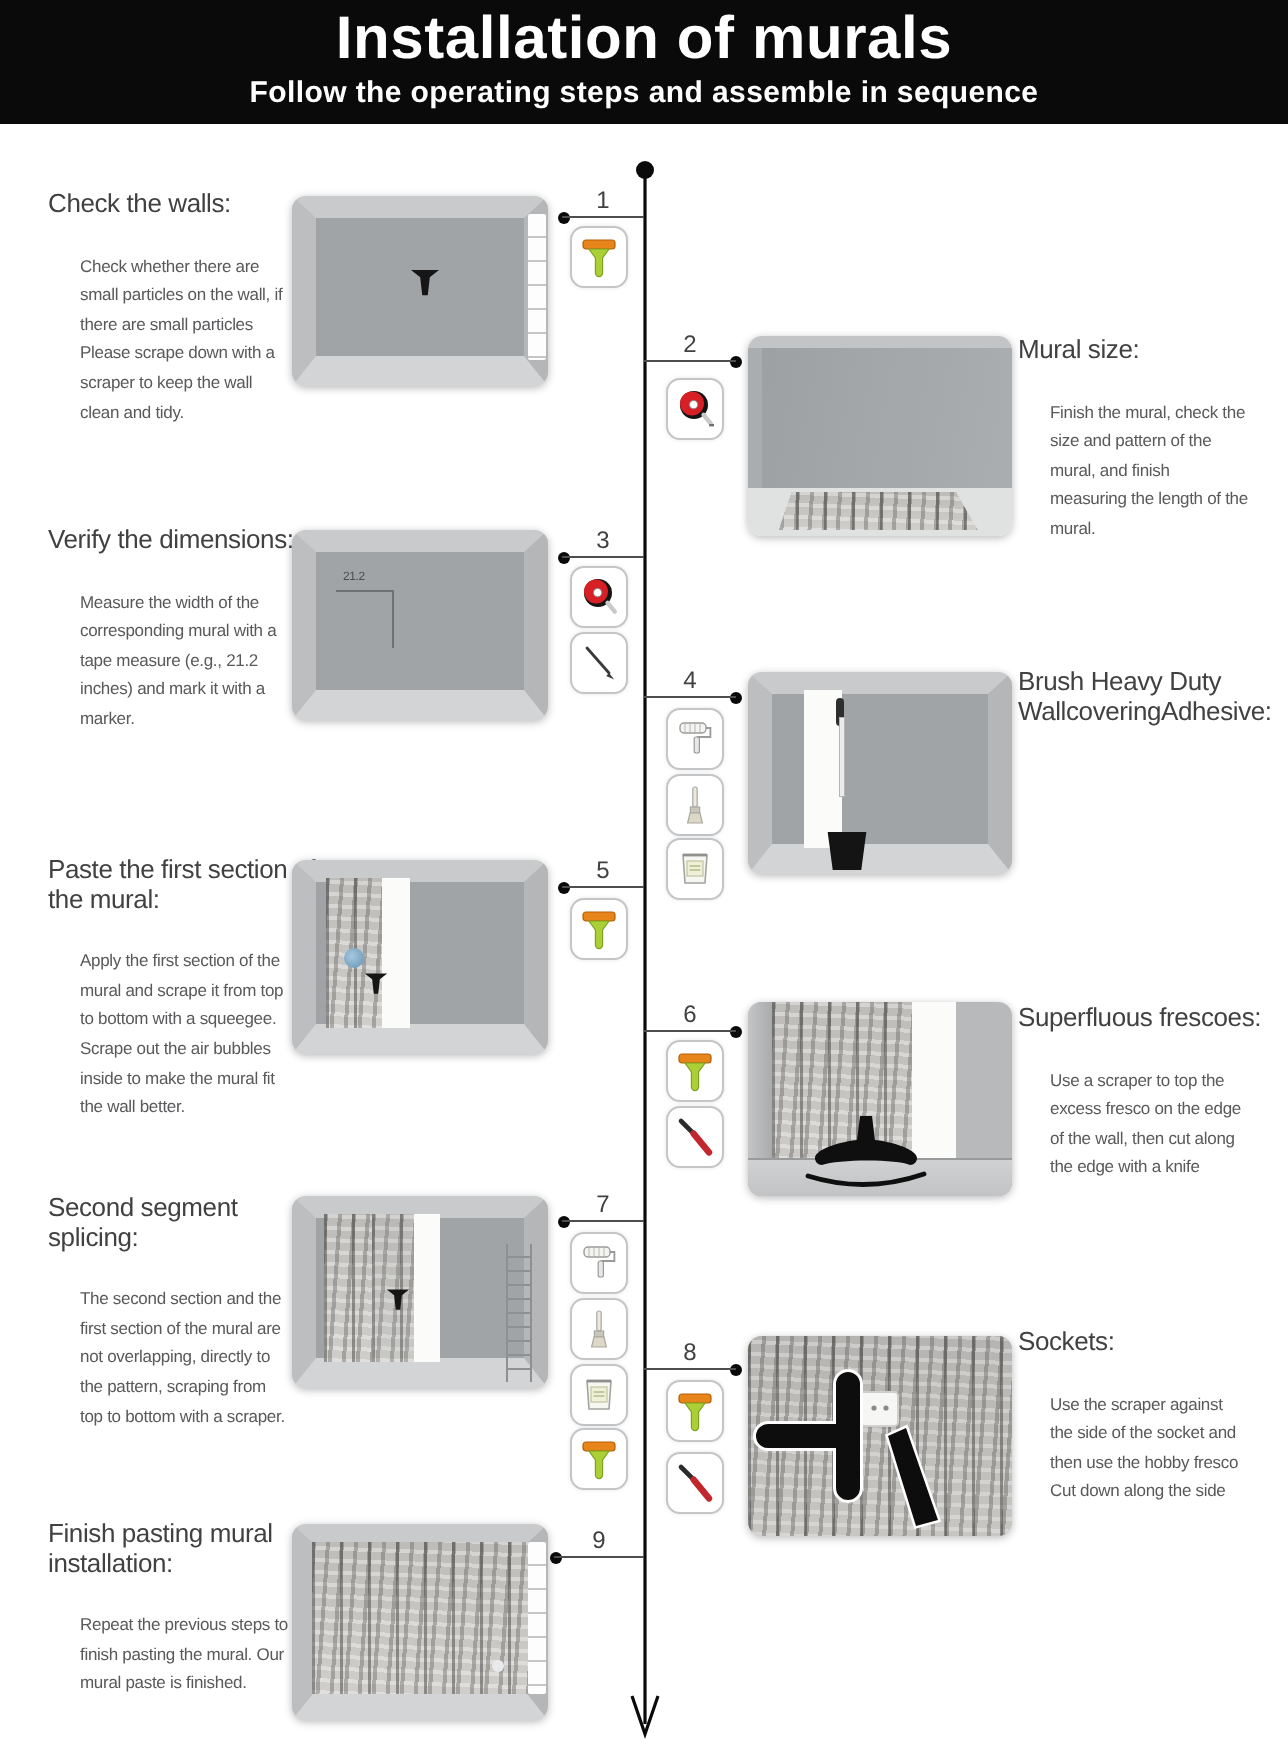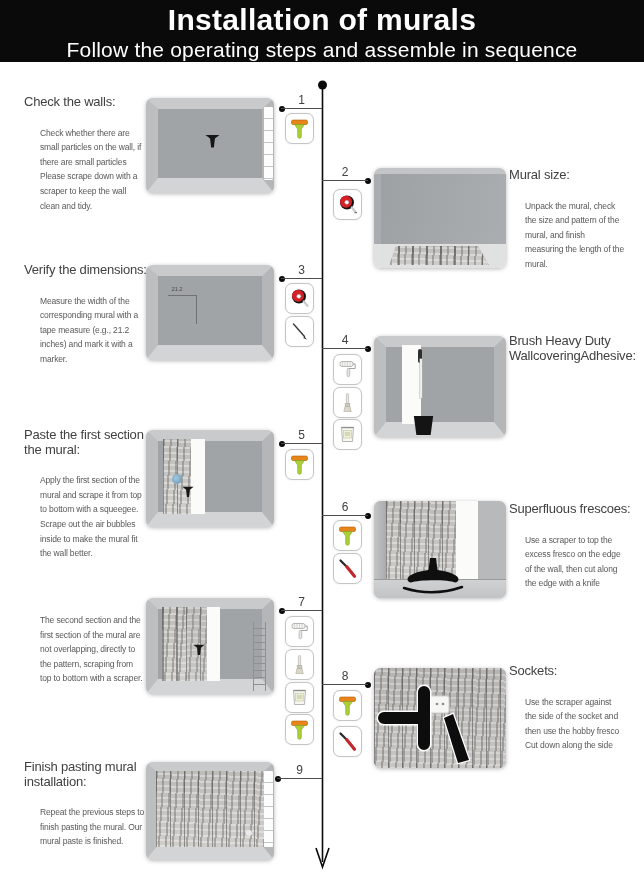--- a/index.html
+++ b/index.html
@@ -1,21 +1,21 @@
 <!DOCTYPE html>
 <html><head>
 <meta charset="utf-8">
 <style>
   html,body{margin:0;padding:0;background:#fff;}
   .canvas{position:relative;width:644px;height:879px;background:#fff;overflow:hidden;
           font-family:"Liberation Sans",sans-serif;}
   
   .hdr{position:absolute;left:0;top:0;width:644px;height:62px;background:#0a0a0a;color:#fff;text-align:center;}
   .hdr h1{margin:3px 0 0;font-size:30px;font-weight:700;letter-spacing:.3px;}
-  .hdr p{margin:1px 0 0;font-size:21px;font-weight:400;letter-spacing:.2px;}
+  .hdr p{margin:1px 0 0;font-size:15px;font-weight:700;letter-spacing:.2px;}
   
   .timeline{position:absolute;left:315px;top:76px;width:15px;height:800px;}
   
   .step-text{position:absolute;color:#58595b;}
   .step-text h3{margin:0 0 4px;font-size:13px;line-height:1.12;font-weight:400;color:#414042;letter-spacing:-.2px;}
   .step-text p{margin:16px;font-size:8.5px;line-height:1.72;letter-spacing:-.15px;color:#59595b;}
   .tw-l{left:24px;width:138px;}
   .tw-r{left:509px;width:131px;}
   
   .connector{position:absolute;height:16px;}
@@ -116,21 +116,21 @@
         <path d="M14.8 14.4 l3.6 4.4" stroke="#c9c9c9" stroke-width="2.2" stroke-linecap="round"></path>
         <path d="M17.6 19.6 h2.4" stroke="#6e6e6e" stroke-width="1.2"></path>
       </svg>
     </div>
     <div class="room2" style="left:374px;top:168px;width:132px;height:100px">
       <div class="r2wall"></div>
       <div class="r2mural mtex"></div>
     </div>
     <div class="step-text tw-r" style="top:168px">
       <h3>Mural size:</h3>
-      <p>Unpack the mural, check the size and pattern of the mural, and finish measuring the length of the mural.</p>
+      <p>Finish the mural, check the size and pattern of the mural, and finish measuring the length of the mural.</p>
     </div>
   </section>
 
   <section>
     <div class="step-text tw-l" style="top:263px">
       <h3>Verify the dimensions:</h3>
       <p>Measure the width of the corresponding mural with a tape measure (e.g., 21.2 inches) and mark it with a marker.</p>
     </div>
     <div class="connector" style="left:281px;top:266px;width:41px">
       <span class="cnum">3</span>
@@ -259,20 +259,21 @@
       </svg>
     </div>
     <div class="step-text tw-r" style="top:502px">
       <h3>Superfluous frescoes:</h3>
       <p>Use a scraper to top the excess fresco on the edge of the wall, then cut along the edge with a knife</p>
     </div>
   </section>
 
   <section>
     <div class="step-text tw-l" style="top:597px">
+      <h3>Second segment splicing:</h3>
       <p>The second section and the first section of the mural are not overlapping, directly to the pattern, scraping from top to bottom with a scraper.</p>
     </div>
     <div class="connector" style="left:281px;top:598px;width:41px">
       <span class="cnum">7</span>
       <span class="cdot l"></span>
         <span class="cline"></span>
     </div>
     <div class="roomf" style="left:146px;top:598px;width:128px;height:96px">
       <div class="rin">
         <div class="mtex" style="position:absolute;left:4%;width:23%;top:-2px;bottom:-2px"></div>

